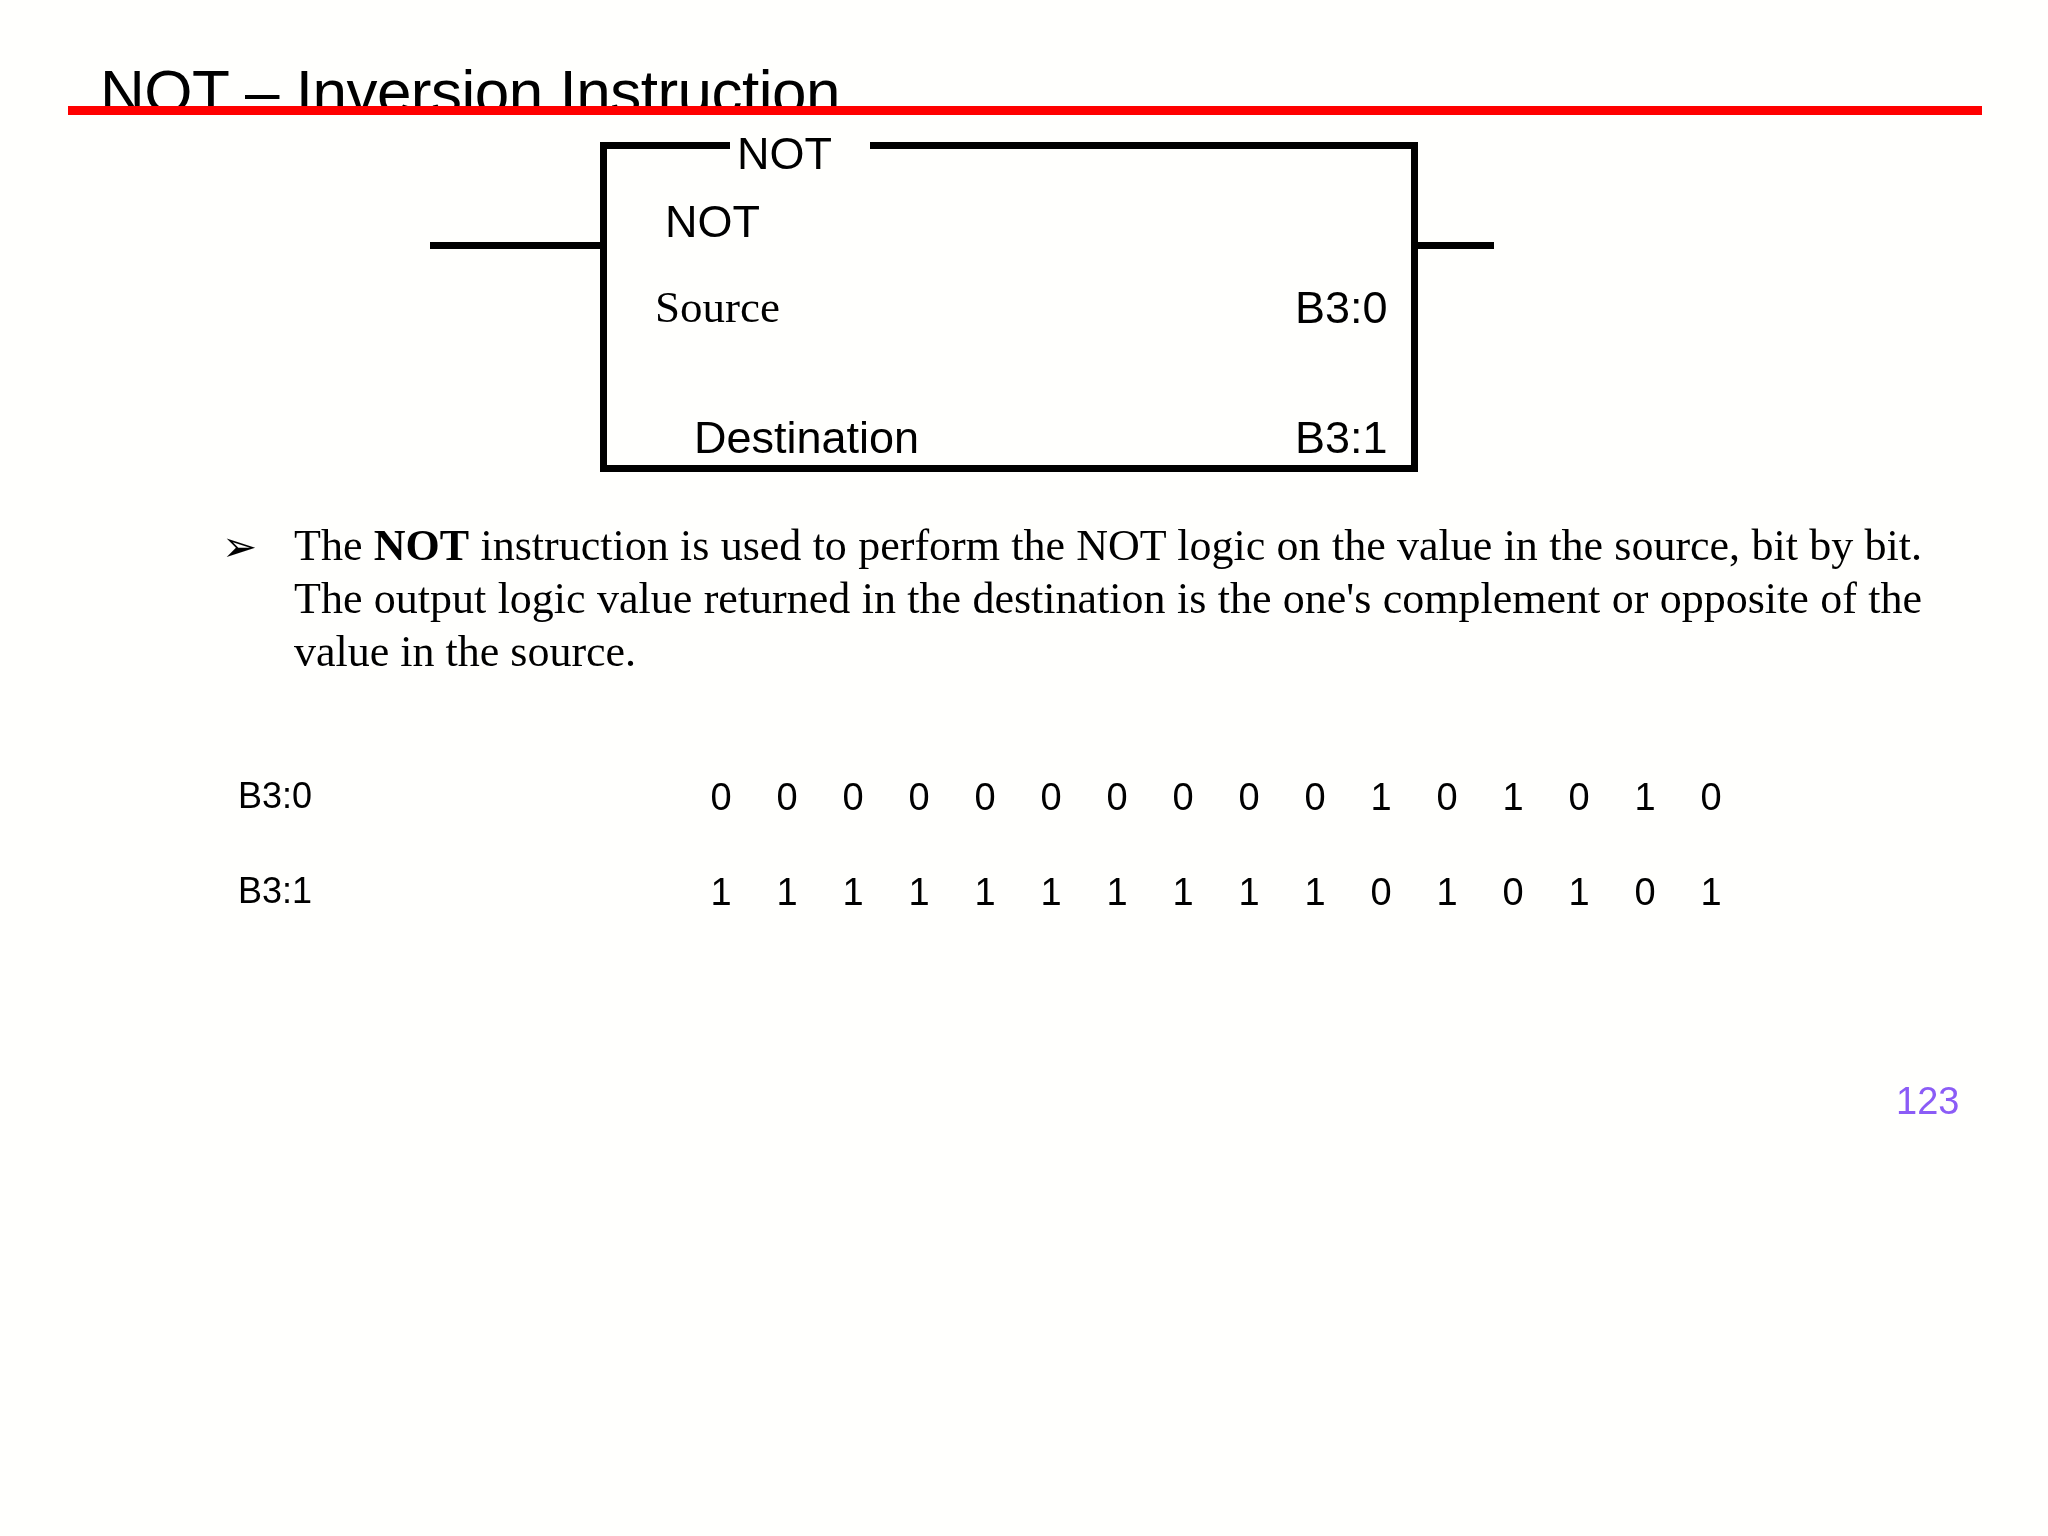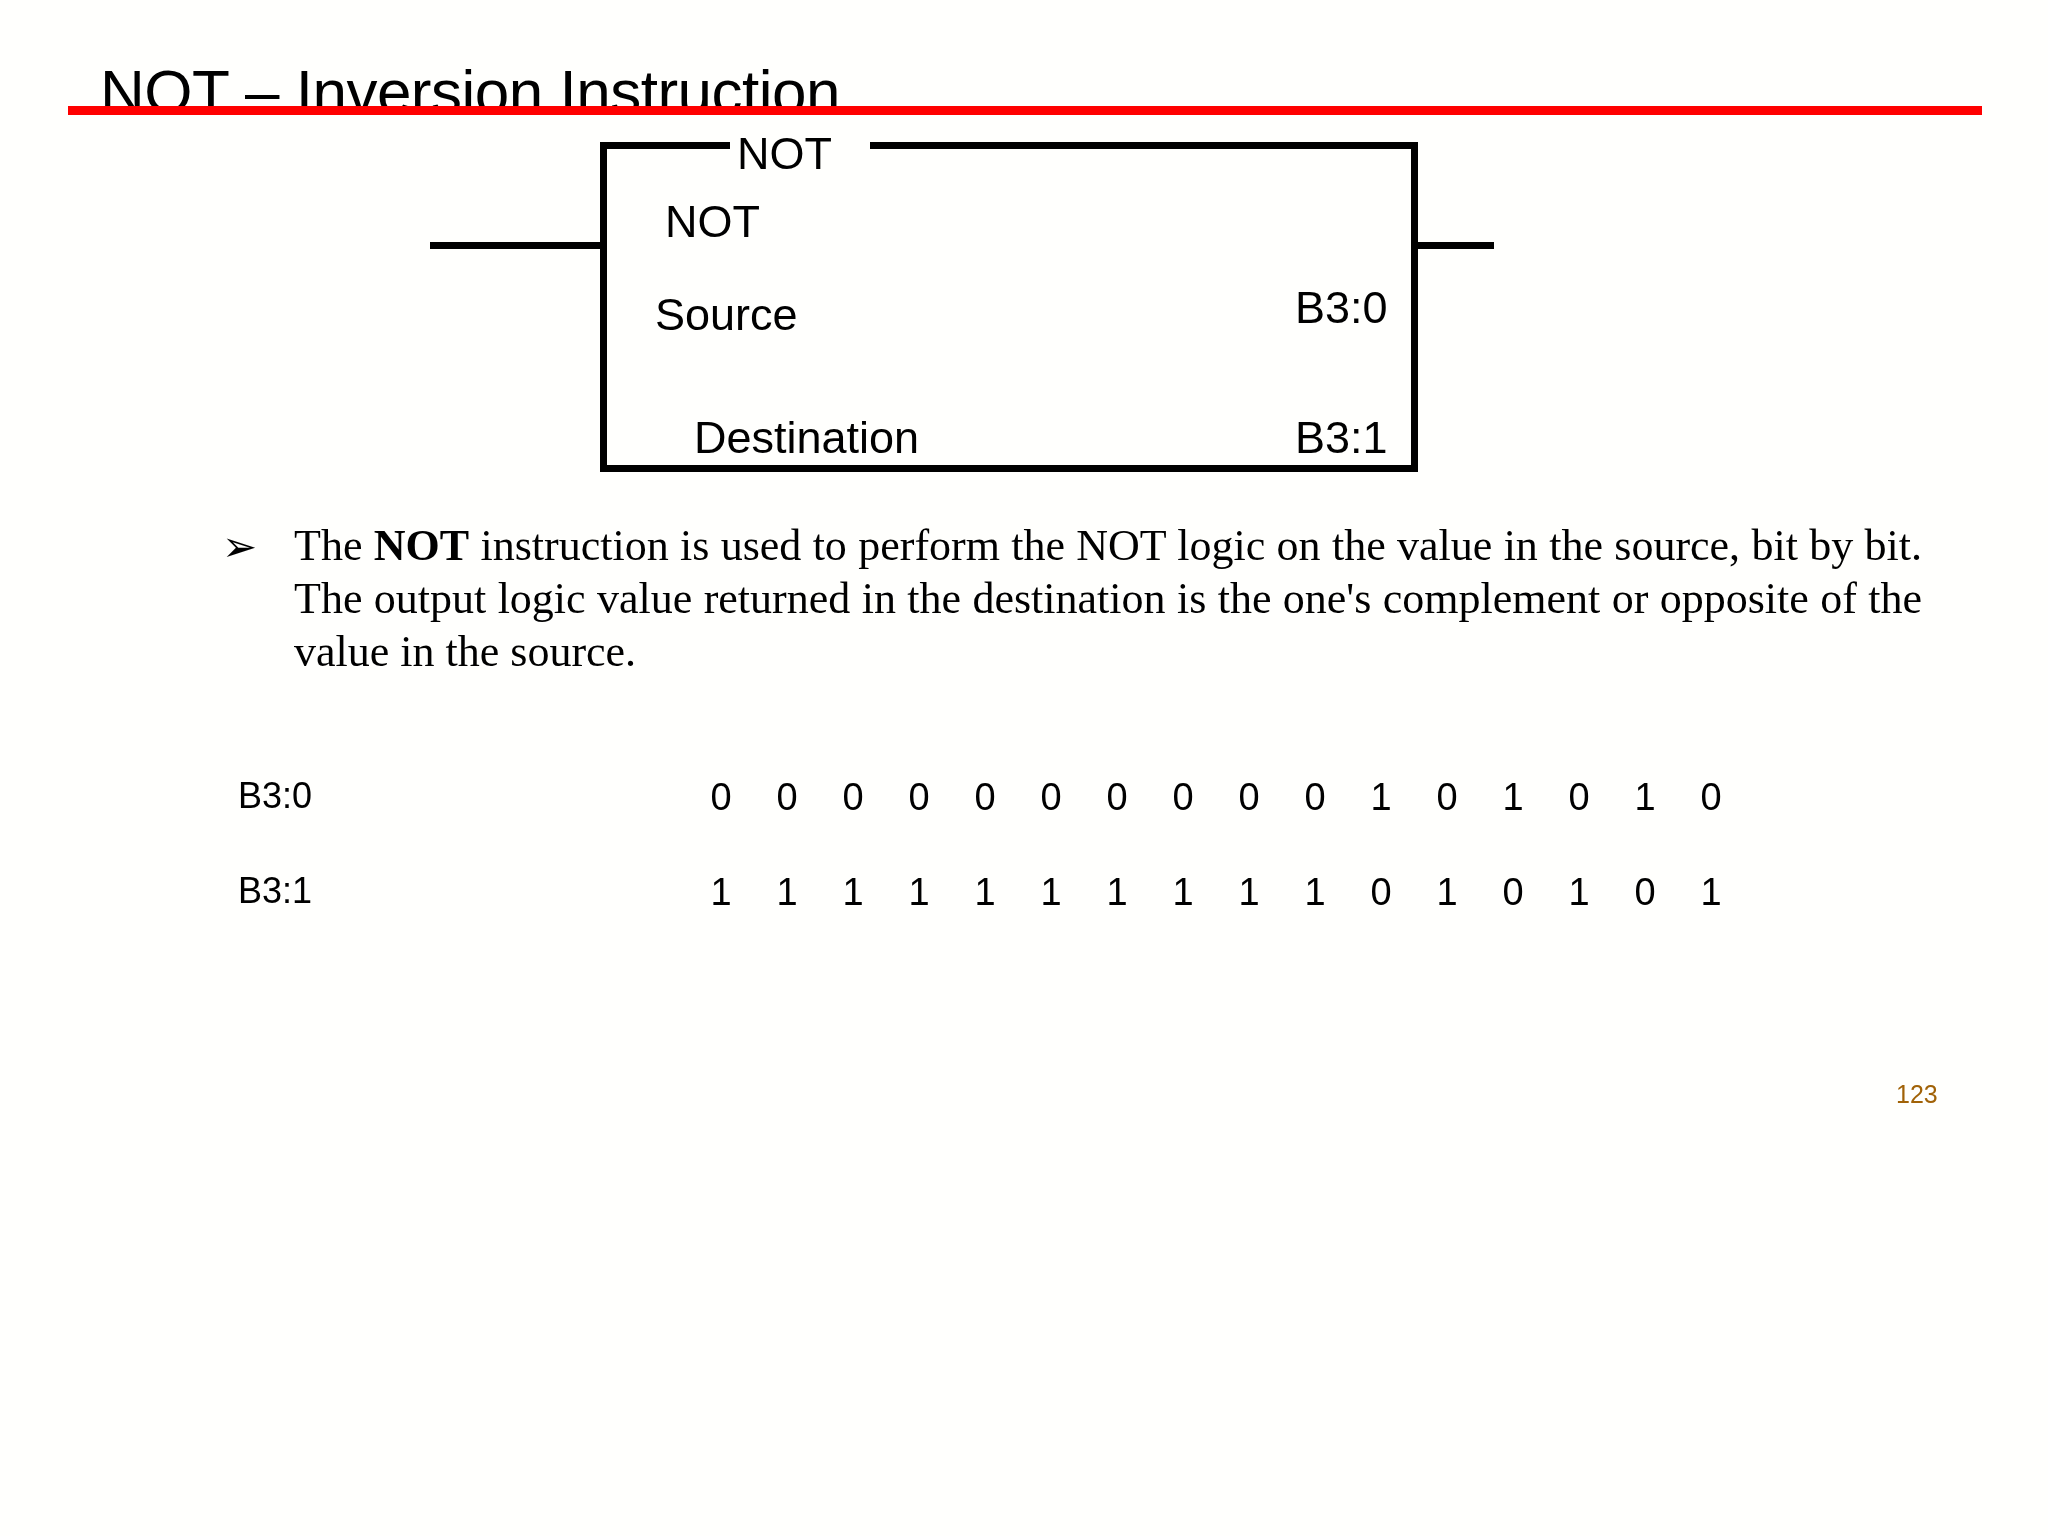--- a/index.html
+++ b/index.html
@@ -76,21 +76,21 @@
   .blk-label {
     position: absolute;
     font-size: 45px;
     color: #000000;
     white-space: nowrap;
     font-family: "Liberation Sans", sans-serif;
     line-height: 1;
   }
   #blk-name-top  { left: 737px;  top: 131px; }
   #blk-name-row  { left: 665px;  top: 199px; }
-  #blk-src-label { left: 655px;  top: 292px; }
+  #blk-src-label { left: 655px;  top: 285px; font-family: Liberation Serif, serif; }
   #blk-src-value { left: 1295px; top: 285px; }
   #blk-dst-label { left: 694px;  top: 415px; }
   #blk-dst-value { left: 1295px; top: 415px; }
 
   
   #body-block {
     position: absolute;
     left: 222px;
     top: 520px;
     width: 1700px;
@@ -148,22 +148,22 @@
     color: #000000;
     font-family: "Liberation Sans", sans-serif;
     line-height: 1;
   }
 
   
   #page-number {
     position: absolute;
     left: 1896px;
     top: 1080px;
-    font-size: 25px;
-    color: #a16207;
+    font-size: 38px;
+    color: #8b5cf6;
     font-family: "Liberation Sans", sans-serif;
   }
 </style>
 </head>
 <body>
 
 <div id="slide-title">NOT – Inversion Instruction</div>
 
 <div id="title-rule"></div>
 

